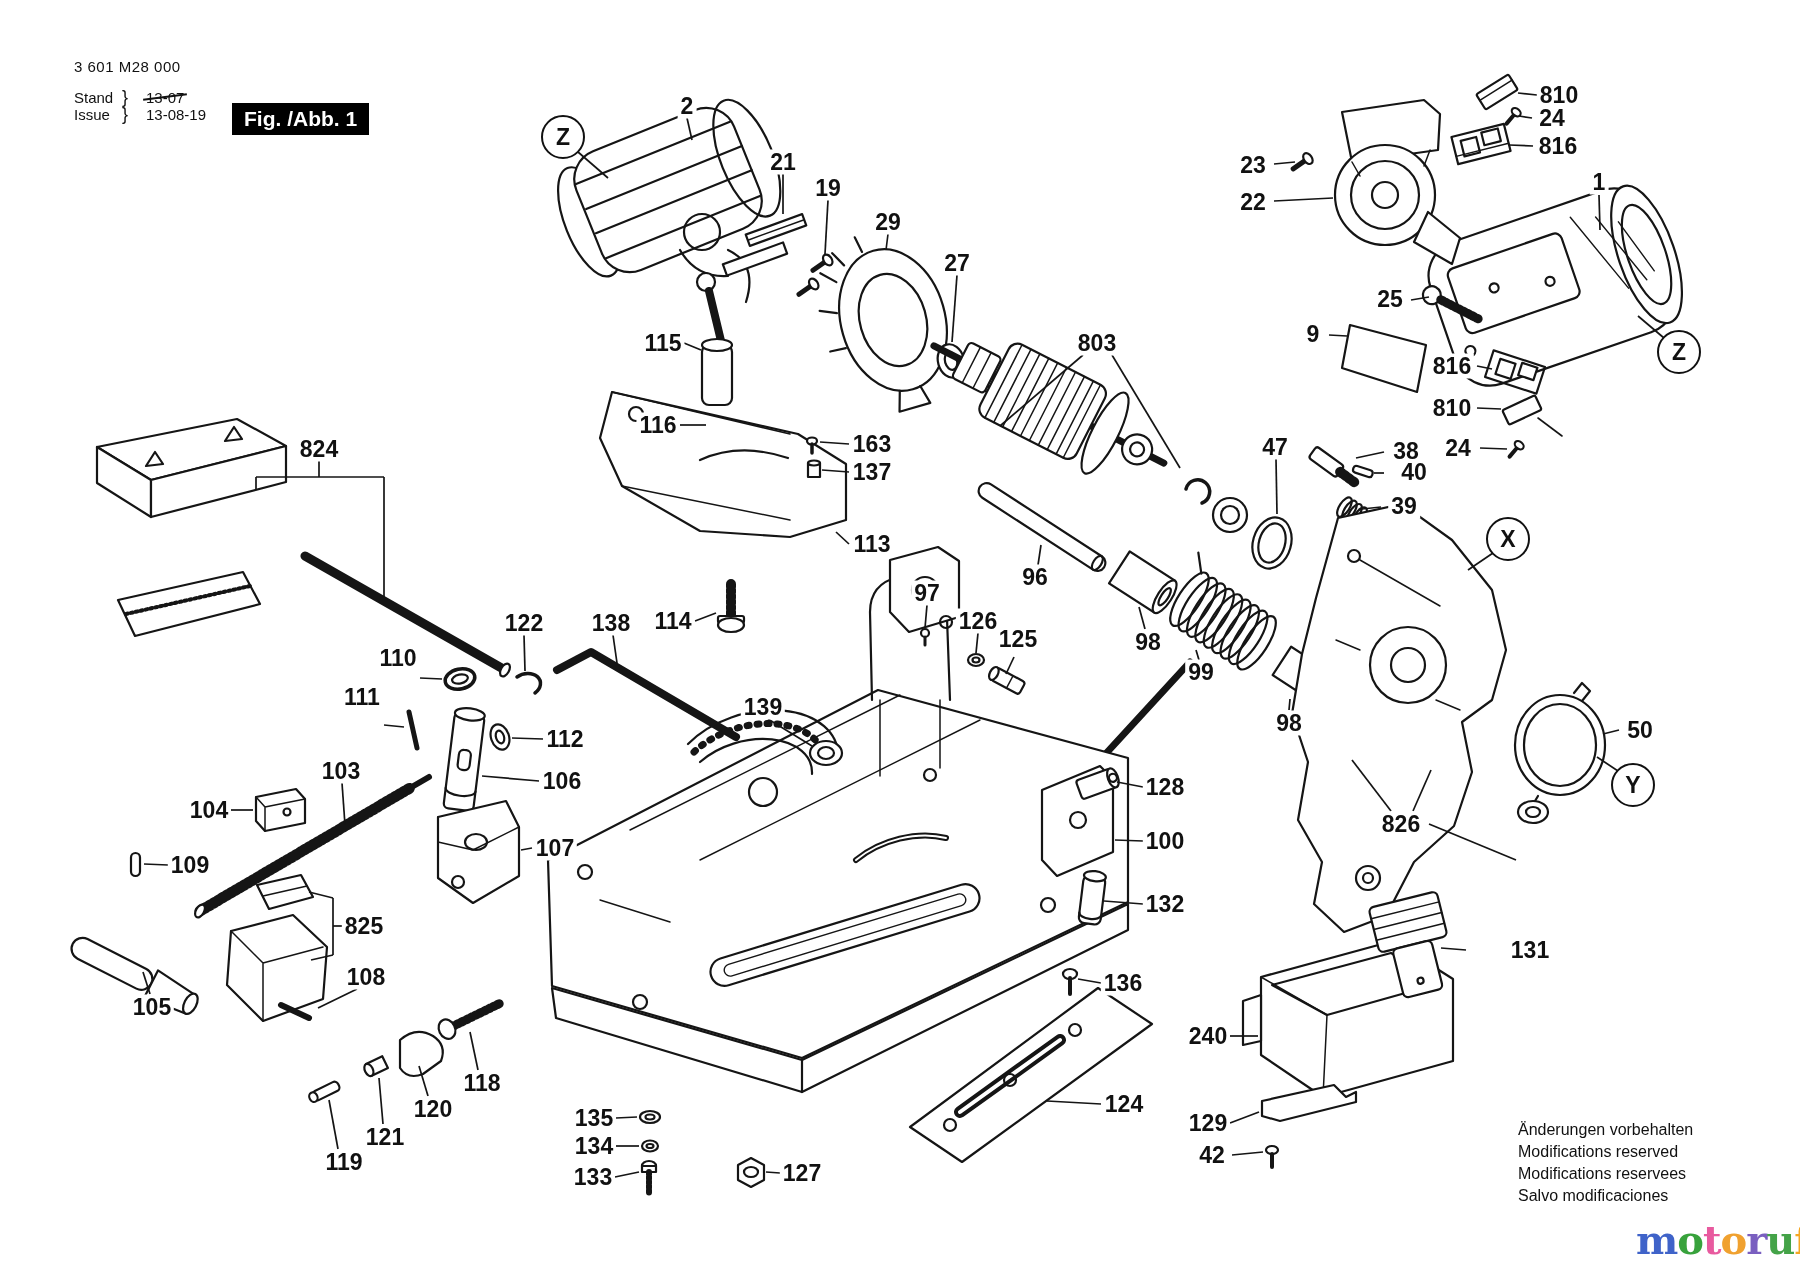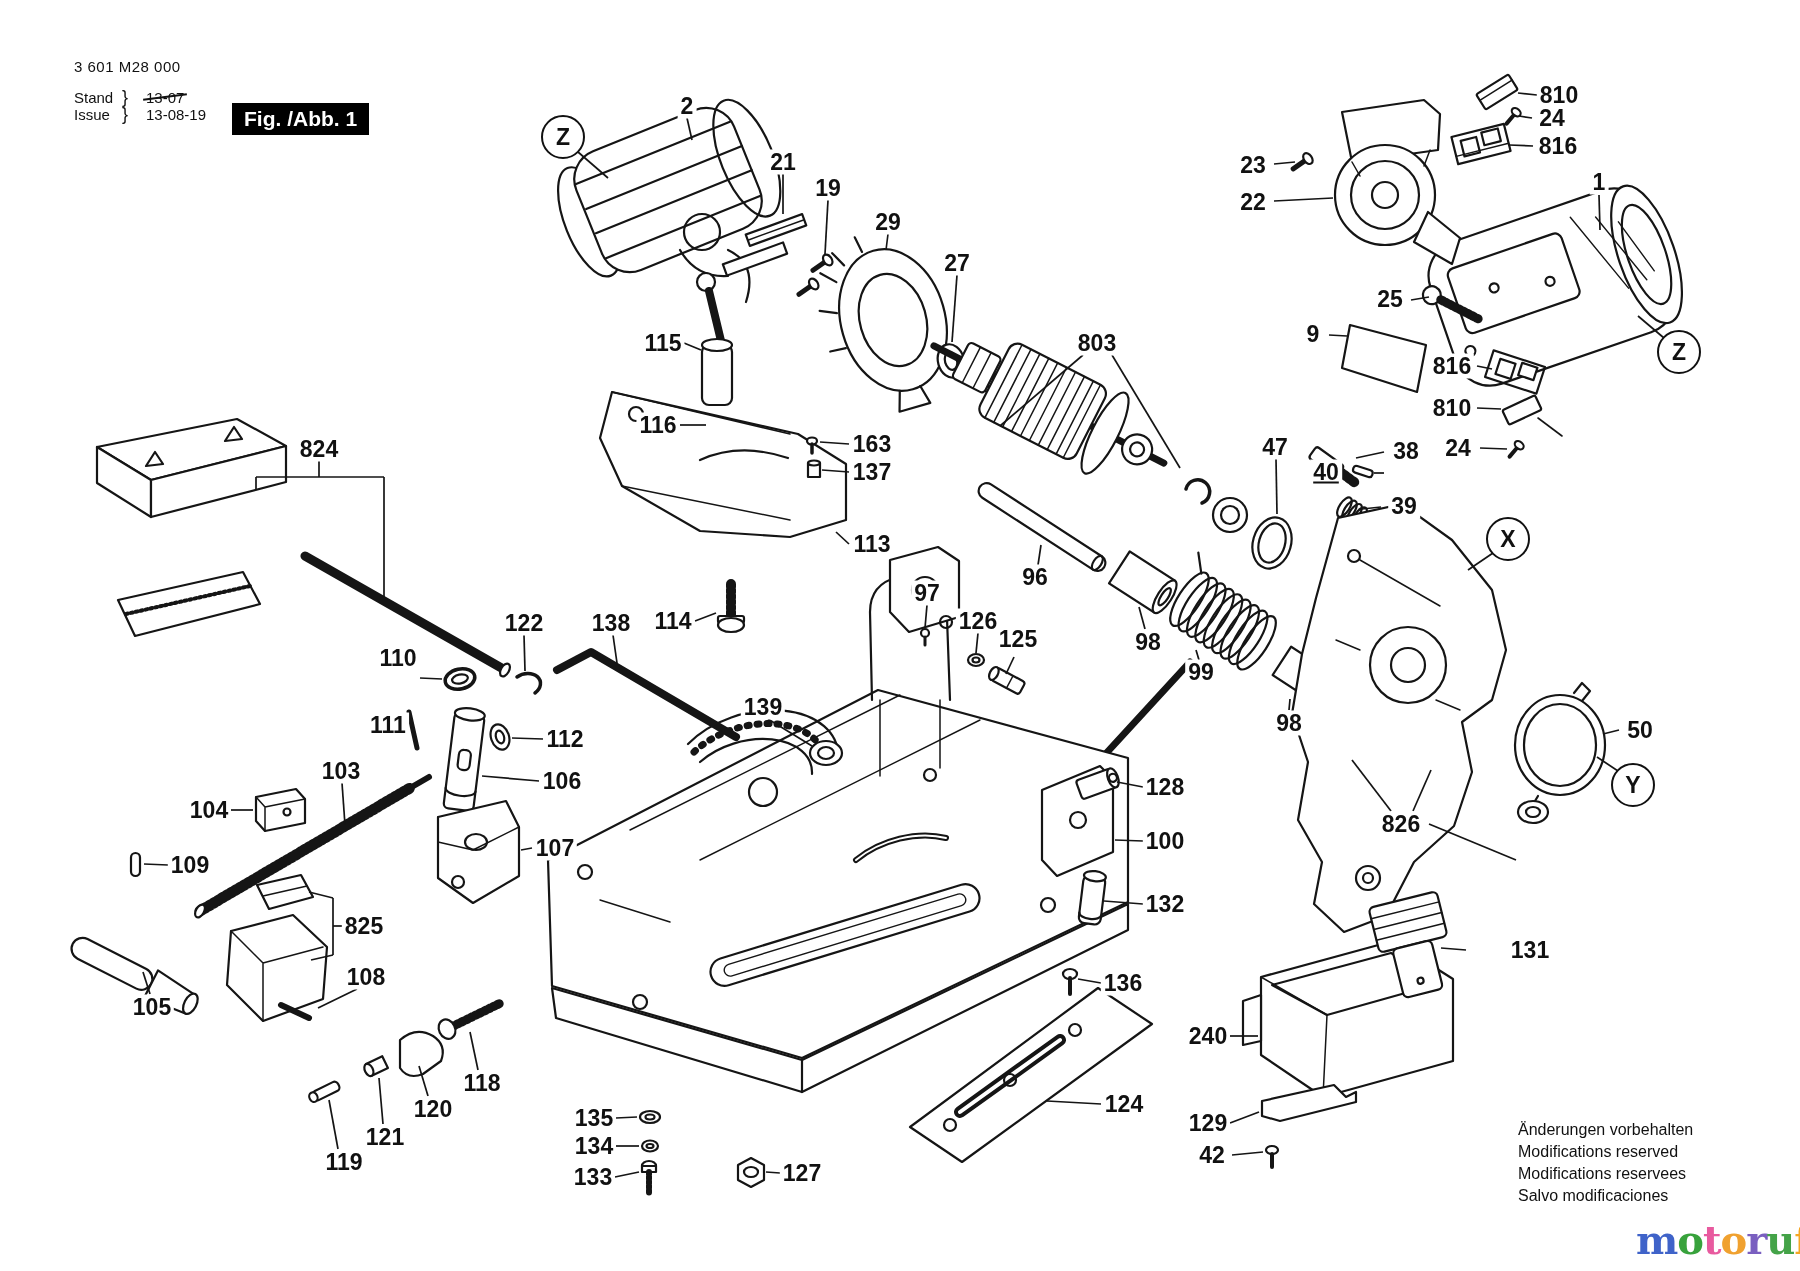--- a/index.html
+++ b/index.html
@@ -548,21 +548,21 @@
     <div class="callout" style="left: 663px; top: 343px;">115</div>
     <div class="callout" style="left: 658px; top: 425px;">116</div>
     <div class="callout" style="left: 872px; top: 444px;">163</div>
     <div class="callout" style="left: 872px; top: 472px;">137</div>
     <div class="callout" style="left: 872px; top: 544px;">113</div>
     <div class="callout" style="left: 319px; top: 449px;">824</div>
     <div class="callout" style="left: 524px; top: 623px;">122</div>
     <div class="callout" style="left: 611px; top: 623px;">138</div>
     <div class="callout" style="left: 673px; top: 621px;">114</div>
     <div class="callout" style="left: 398px; top: 658px;">110</div>
-    <div class="callout" style="left: 362px; top: 725px; margin-left: 26px;">111</div>
+    <div class="callout" style="left: 362px; top: 697px;">111</div>
     <div class="callout" style="left: 565px; top: 739px;">112</div>
     <div class="callout" style="left: 562px; top: 781px;">106</div>
     <div class="callout" style="left: 555px; top: 848px;">107</div>
     <div class="callout" style="left: 341px; top: 771px;">103</div>
     <div class="callout" style="left: 209px; top: 810px;">104</div>
     <div class="callout" style="left: 190px; top: 865px;">109</div>
     <div class="callout" style="left: 152px; top: 1007px;">105</div>
     <div class="callout" style="left: 364px; top: 926px;">825</div>
     <div class="callout" style="left: 366px; top: 977px;">108</div>
     <div class="callout" style="left: 482px; top: 1083px;">118</div>
@@ -576,21 +576,21 @@
     <div class="callout" style="left: 763px; top: 707px;">139</div>
     <div class="callout" style="left: 927px; top: 593px;">97</div>
     <div class="callout" style="left: 978px; top: 621px;">126</div>
     <div class="callout" style="left: 1018px; top: 639px;">125</div>
     <div class="callout" style="left: 1035px; top: 577px;">96</div>
     <div class="callout" style="left: 1148px; top: 642px;">98</div>
     <div class="callout" style="left: 1201px; top: 672px;">99</div>
     <div class="callout" style="left: 1289px; top: 723px;">98</div>
     <div class="callout" style="left: 1275px; top: 447px;">47</div>
     <div class="callout" style="left: 1406px; top: 451px;">38</div>
-    <div class="callout" style="left: 1326px; top: 472px; text-decoration: underline;">40</div>
+    <div class="callout" style="left: 1414px; top: 472px;">40</div>
     <div class="callout" style="left: 1404px; top: 506px;">39</div>
     <div class="callout" style="left: 1253px; top: 165px;">23</div>
     <div class="callout" style="left: 1253px; top: 202px;">22</div>
     <div class="callout" style="left: 1559px; top: 95px;">810</div>
     <div class="callout" style="left: 1552px; top: 118px;">24</div>
     <div class="callout" style="left: 1558px; top: 146px;">816</div>
     <div class="callout" style="left: 1599px; top: 182px;">1</div>
     <div class="callout" style="left: 1390px; top: 299px;">25</div>
     <div class="callout" style="left: 1313px; top: 334px;">9</div>
     <div class="callout" style="left: 1452px; top: 366px;">816</div>

